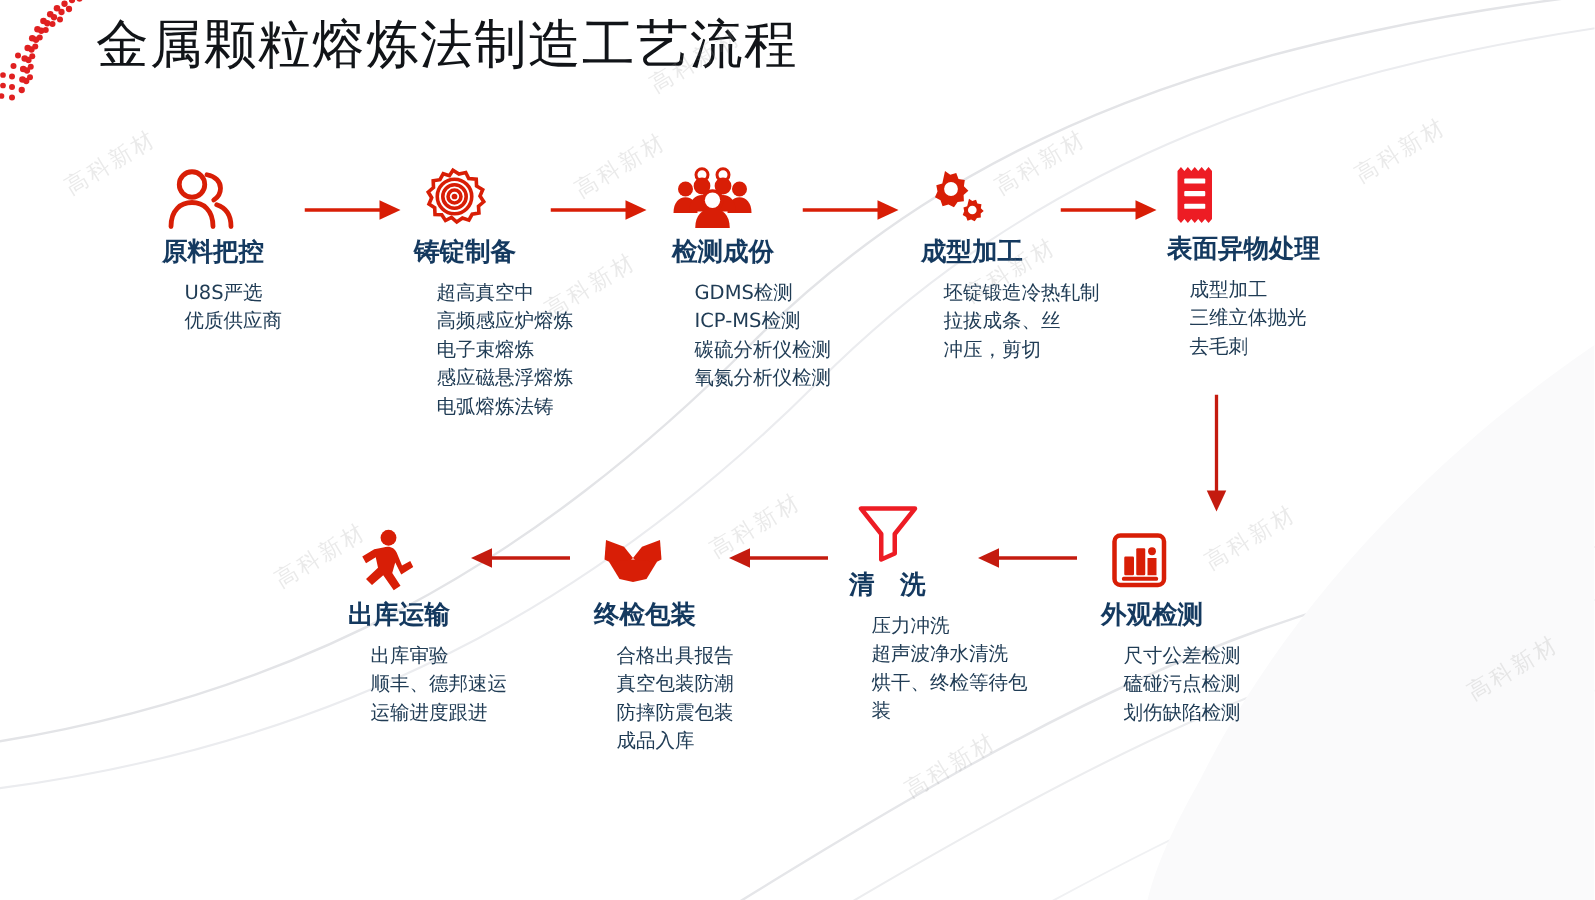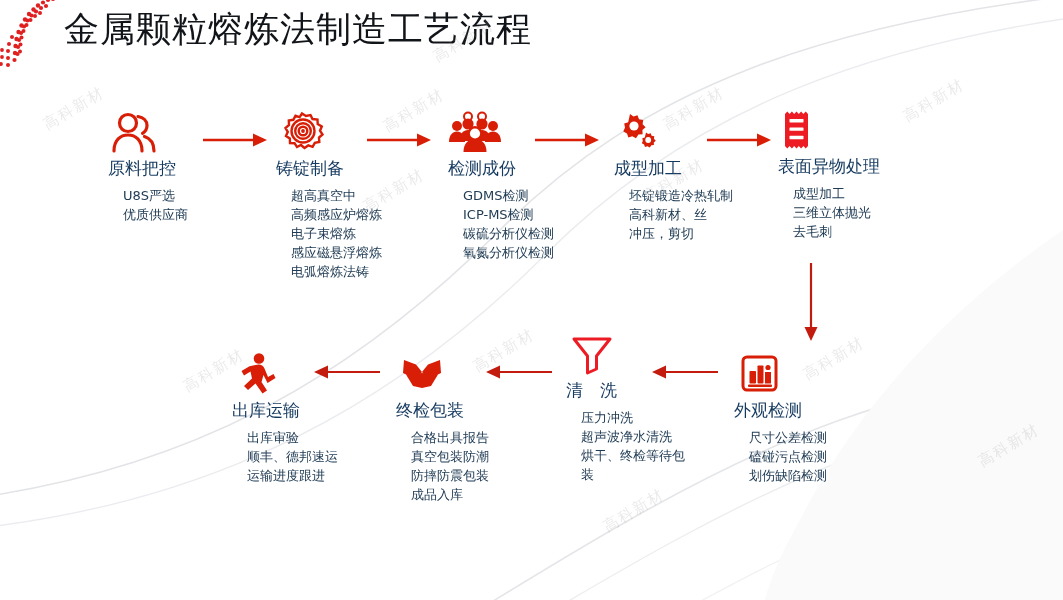--- a/index.html
+++ b/index.html
@@ -32,21 +32,21 @@
     font-family:"DejaVu Sans","Liberation Sans",sans-serif;
   }
 
   
   .step{position:absolute;width:150px;}
   .step .icon{height:46px;display:block;}
   .step .icon svg{display:block;}
   .step h3{
     margin:0;padding:0;
     font-family:"DejaVu Sans","Liberation Sans",sans-serif;
-    font-size:17px;font-weight:normal;color:#14395f;
+    font-size:17px;font-weight:bold;color:#14395f;
     line-height:24px;white-space:nowrap;
   }
   .step ul{margin:6px 0 0 15px;padding:0;list-style:none;}
   .step ul li{
     font-family:"DejaVu Sans","Liberation Sans",sans-serif;
     font-size:13px;color:#203c55;line-height:19px;
   }
 
   
   .arrow{position:absolute;}
@@ -219,21 +219,21 @@
           <path d="M16 4 L19.5 6.5 L23.5 5.3 L25 9.3 L29.2 10 L28.6 14.2 L31.6 17.2 L28.4 20 L28.6 24.2 L24.4 24.6 L22 28.2 L18.3 26.3 L14.4 27.5 L13 23.5 L9.3 21.5 L11 17.6 L10.2 13.5 L14.2 12.3 Z"></path>
           <circle cx="20" cy="16" r="4.6" fill="#ffffff"></circle>
           <path d="M32 22.5 L34.2 24 L36.7 23.2 L37.6 25.7 L40.3 26.2 L39.9 28.8 L41.8 30.7 L39.8 32.4 L39.9 35 L37.3 35.3 L35.8 37.5 L33.4 36.3 L31 37.1 L30.1 34.6 L27.8 33.3 L28.8 30.9 L28.3 28.3 L30.8 27.5 Z"></path>
           <circle cx="34.2" cy="30" r="2.9" fill="#ffffff"></circle>
         </g>
       </svg>
     </span>
     <h3>成型加工</h3>
     <ul>
       <li>坯锭锻造冷热轧制</li>
-      <li>高科新材、丝</li>
+      <li>拉拔成条、丝</li>
       <li>冲压，剪切</li>
     </ul>
   </div>
 
   <div class="arrow" style="left:707px;top:131px;">
     <svg width="66" height="18" viewBox="0 0 66 18">
       <line x1="0" y1="9" x2="52" y2="9" stroke="#d81e06" stroke-width="2.4"></line>
       <path d="M50 2.5 L64 9 L50 15.5 Z" fill="#d81e06"></path>
     </svg>
   </div>

